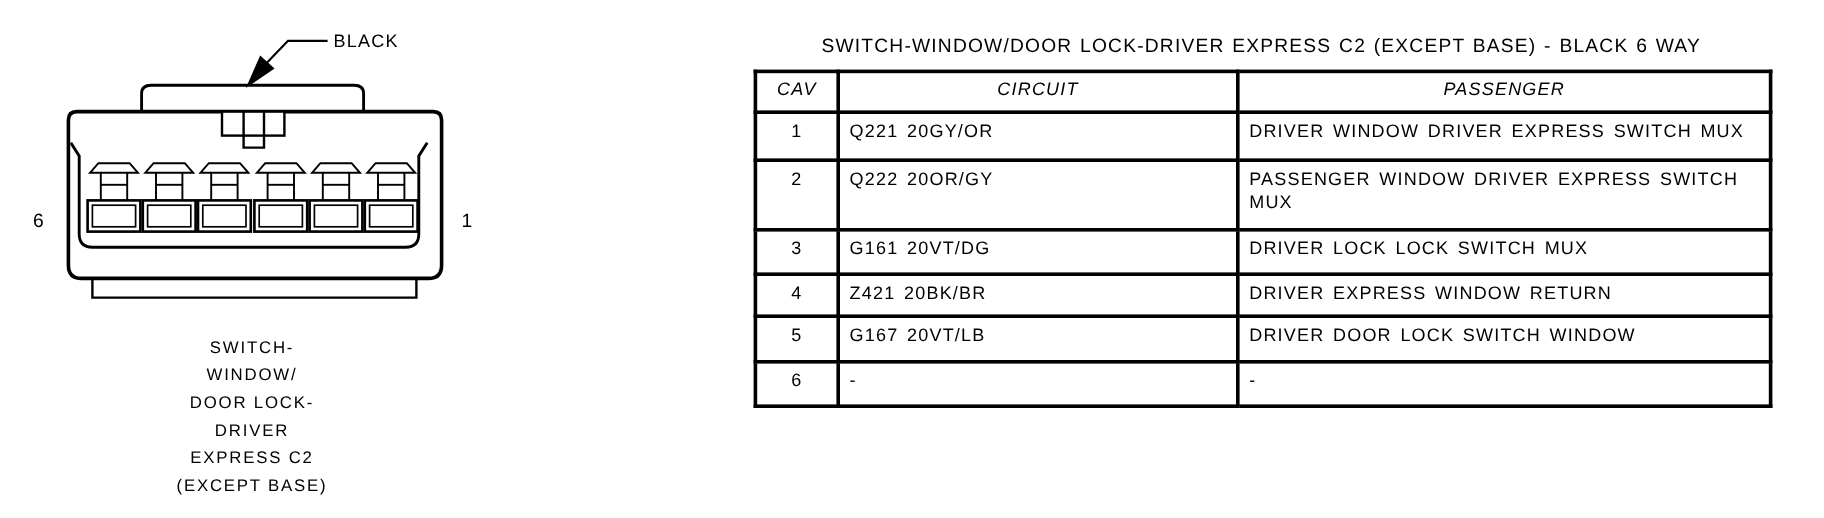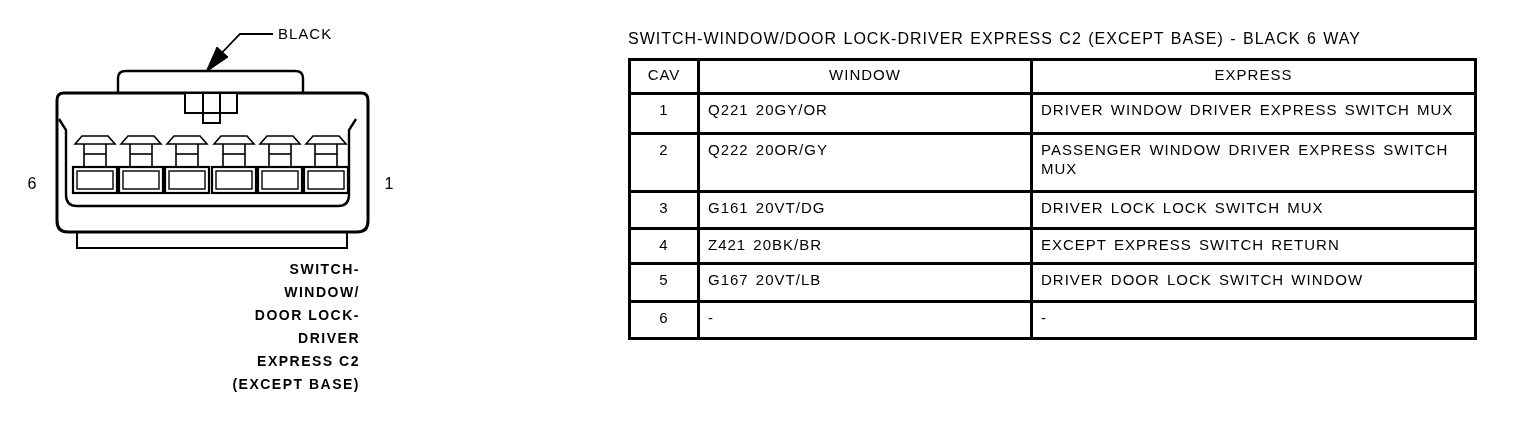--- a/index.html
+++ b/index.html
@@ -6,40 +6,40 @@
   body{
     width:1520px;height:432px;position:relative;overflow:hidden;
     font-family:"Liberation Sans",sans-serif;color:#000;
     -webkit-font-smoothing:none;
   }
   
   .connector-svg{position:absolute;left:0;top:0;}
   .svg-label{font-family:"Liberation Sans",sans-serif;font-size:15px;letter-spacing:1px;fill:#000;}
   .svg-pin-num{font-family:"Liberation Sans",sans-serif;font-size:16px;fill:#000;}
   .connector-caption{
-    position:absolute;left:60px;top:258px;width:300px;
-    text-align:right;font-weight:bold;font-size:14px;line-height:23px;
+    position:absolute;left:60px;top:278px;width:300px;
+    text-align:center;font-weight:normal;font-size:14px;line-height:23px;
     letter-spacing:1.5px;white-space:pre-line;
   }
   
   .table-title{
     position:absolute;left:628px;top:30px;width:846px;
-    text-align:left;font-size:16px;letter-spacing:1px;word-spacing:1px;
+    text-align:center;font-size:16px;letter-spacing:1px;word-spacing:1px;
     white-space:nowrap;
   }
   table.pinout{
     position:absolute;left:628px;top:58px;width:846px;
     border-collapse:collapse;table-layout:fixed;
     font-size:15px;letter-spacing:1px;word-spacing:2px;line-height:19px;
   }
   table.pinout td,table.pinout th{
     border:3px solid #000;vertical-align:top;overflow:hidden;
     font-weight:normal;padding:5px 8px 0 8px;
   }
-  table.pinout th{text-align:center;height:27px;padding-top:4px;}
+  table.pinout th{text-align:center;height:27px;padding-top:4px;font-style:italic;}
   td.cav{text-align:center;padding-left:0;padding-right:0;}
   td.fn{white-space:pre-line;}
   tr.r1 td{height:32px;} tr.r2 td{height:50px;} tr.r3 td{height:29px;}
   tr.r4 td{height:27px;} tr.r5 td{height:30px;} tr.r6 td{height:29px;}
 </style>
 </head>
 <body>
 
 <svg class="connector-svg" width="460" height="260" viewBox="0 0 460 260">
   <defs>
@@ -90,43 +90,43 @@
 
 <table class="pinout">
   <colgroup>
     <col style="width:69px">
       <col style="width:333px">
       <col style="width:444px">
   </colgroup>
   <tbody>
       <tr>
     <th>CAV</th>
-    <th>WINDOW</th>
-    <th>EXPRESS</th>
+    <th>CIRCUIT</th>
+    <th>PASSENGER</th>
   </tr>
   <tr class="r1">
     <td class="cav">1</td>
     <td>Q221 20GY/OR</td>
     <td class="fn">DRIVER WINDOW DRIVER EXPRESS SWITCH MUX</td>
   </tr>
   <tr class="r2">
     <td class="cav">2</td>
     <td>Q222 20OR/GY</td>
     <td class="fn">PASSENGER WINDOW DRIVER EXPRESS SWITCH
 MUX</td>
   </tr>
   <tr class="r3">
     <td class="cav">3</td>
     <td>G161 20VT/DG</td>
     <td class="fn">DRIVER LOCK LOCK SWITCH MUX</td>
   </tr>
   <tr class="r4">
     <td class="cav">4</td>
     <td>Z421 20BK/BR</td>
-    <td class="fn">EXCEPT EXPRESS SWITCH RETURN</td>
+    <td class="fn">DRIVER EXPRESS WINDOW RETURN</td>
   </tr>
   <tr class="r5">
     <td class="cav">5</td>
     <td>G167 20VT/LB</td>
     <td class="fn">DRIVER DOOR LOCK SWITCH WINDOW</td>
   </tr>
   <tr class="r6">
     <td class="cav">6</td>
     <td>-</td>
     <td class="fn">-</td>

